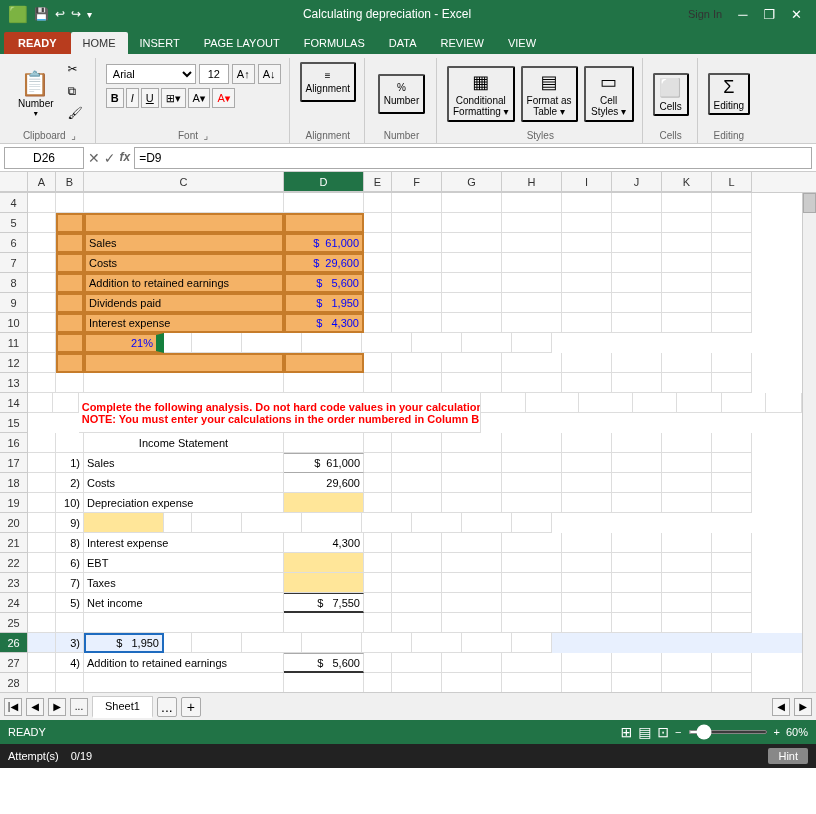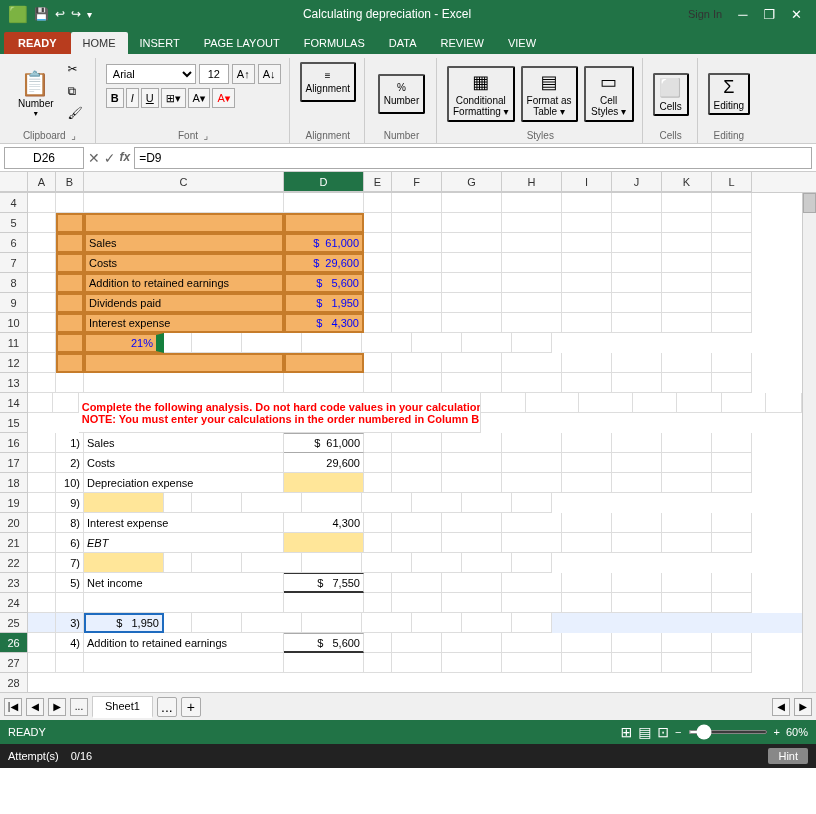--- a/index.html
+++ b/index.html
@@ -729,20 +729,34 @@
         <div class="grid-cell" style="width:60px;"></div>
         <div class="grid-cell" style="width:50px;"></div>
         <div class="grid-cell" style="width:50px;"></div>
         <div class="grid-cell" style="width:50px;"></div>
         <div class="grid-cell" style="width:40px;"></div>
       </div>
 
       <div class="grid-row" style="height:0px; overflow:hidden;">
       </div>
 
+      <div class="grid-row">
+        <div class="grid-cell" style="width:28px;"></div>
+        <div class="grid-cell" style="width:28px;"></div>
+        <div class="grid-cell cell-center" style="width:200px;">Income Statement</div>
+        <div class="grid-cell" style="width:80px;"></div>
+        <div class="grid-cell" style="width:28px;"></div>
+        <div class="grid-cell" style="width:50px;"></div>
+        <div class="grid-cell" style="width:60px;"></div>
+        <div class="grid-cell" style="width:60px;"></div>
+        <div class="grid-cell" style="width:50px;"></div>
+        <div class="grid-cell" style="width:50px;"></div>
+        <div class="grid-cell" style="width:50px;"></div>
+        <div class="grid-cell" style="width:40px;"></div>
+      </div>
 
       <div class="grid-row">
         <div class="grid-cell" style="width:28px;"></div>
         <div class="grid-cell cell-right" style="width:28px;">1)</div>
         <div class="grid-cell" style="width:200px;">Sales</div>
         <div class="grid-cell cell-right" style="width:80px; border-bottom:1px solid #aaa; border-top:1px solid #aaa;">$&nbsp;&nbsp;61,000</div>
         <div class="grid-cell" style="width:28px;"></div>
         <div class="grid-cell" style="width:50px;"></div>
         <div class="grid-cell" style="width:60px;"></div>
         <div class="grid-cell" style="width:60px;"></div>
@@ -807,35 +821,36 @@
         <div class="grid-cell" style="width:60px;"></div>
         <div class="grid-cell" style="width:50px;"></div>
         <div class="grid-cell" style="width:50px;"></div>
         <div class="grid-cell" style="width:50px;"></div>
         <div class="grid-cell" style="width:40px;"></div>
       </div>
 
       <div class="grid-row">
         <div class="grid-cell" style="width:28px;"></div>
         <div class="grid-cell cell-right" style="width:28px;">6)</div>
-        <div class="grid-cell" style="width:200px;font-style:italic;">EBT</div>
+        <div class="grid-cell" style="width:200px;">EBT</div>
         <div class="grid-cell highlighted" style="width:80px;"></div>
         <div class="grid-cell" style="width:28px;"></div>
         <div class="grid-cell" style="width:50px;"></div>
         <div class="grid-cell" style="width:60px;"></div>
         <div class="grid-cell" style="width:60px;"></div>
         <div class="grid-cell" style="width:50px;"></div>
         <div class="grid-cell" style="width:50px;"></div>
         <div class="grid-cell" style="width:50px;"></div>
         <div class="grid-cell" style="width:40px;"></div>
       </div>
 
       <div class="grid-row">
         <div class="grid-cell" style="width:28px;"></div>
         <div class="grid-cell cell-right" style="width:28px;">7)</div>
+        <div class="grid-cell" style="width:200px;">Taxes</div>
         <div class="grid-cell highlighted" style="width:80px;"></div>
         <div class="grid-cell" style="width:28px;"></div>
         <div class="grid-cell" style="width:50px;"></div>
         <div class="grid-cell" style="width:60px;"></div>
         <div class="grid-cell" style="width:60px;"></div>
         <div class="grid-cell" style="width:50px;"></div>
         <div class="grid-cell" style="width:50px;"></div>
         <div class="grid-cell" style="width:50px;"></div>
         <div class="grid-cell" style="width:40px;"></div>
       </div>
@@ -946,15 +961,15 @@
     <span style="cursor:pointer; font-size:14px;">⊡</span>
     <span style="cursor:pointer;">−</span>
     <input type="range" class="zoom-slider" min="10" max="400" value="60" style="">
     <span style="cursor:pointer;">+</span>
     <span>60%</span>
   </div>
 </div>
 
 <div class="attempts-bar">
   <span class="attempts-label">Attempt(s)</span>
-  <span class="attempts-label">0/16</span>
+  <span class="attempts-label">0/19</span>
   <button class="hint-btn">Hint</button>
 </div>
 
 </body></html>

